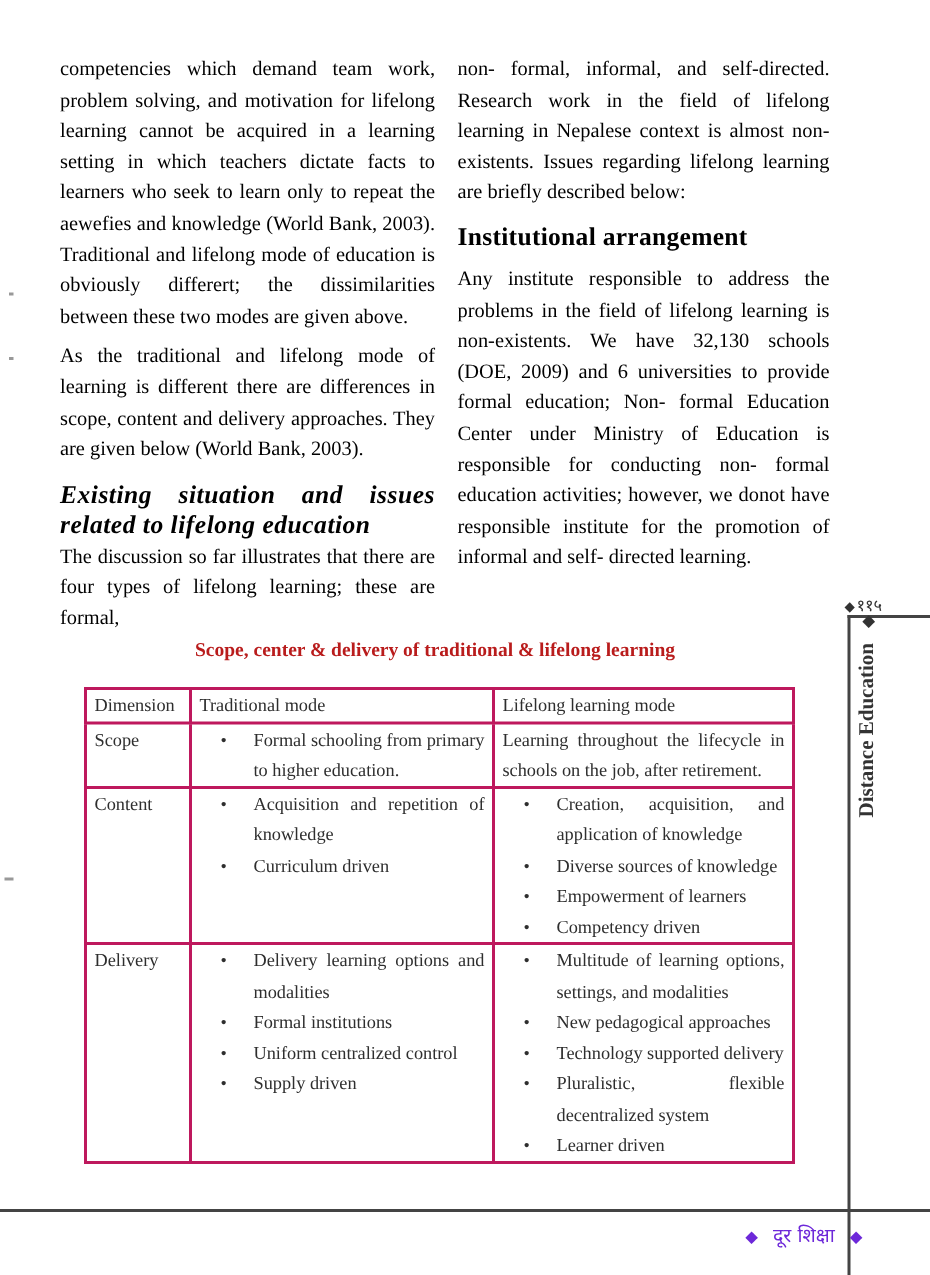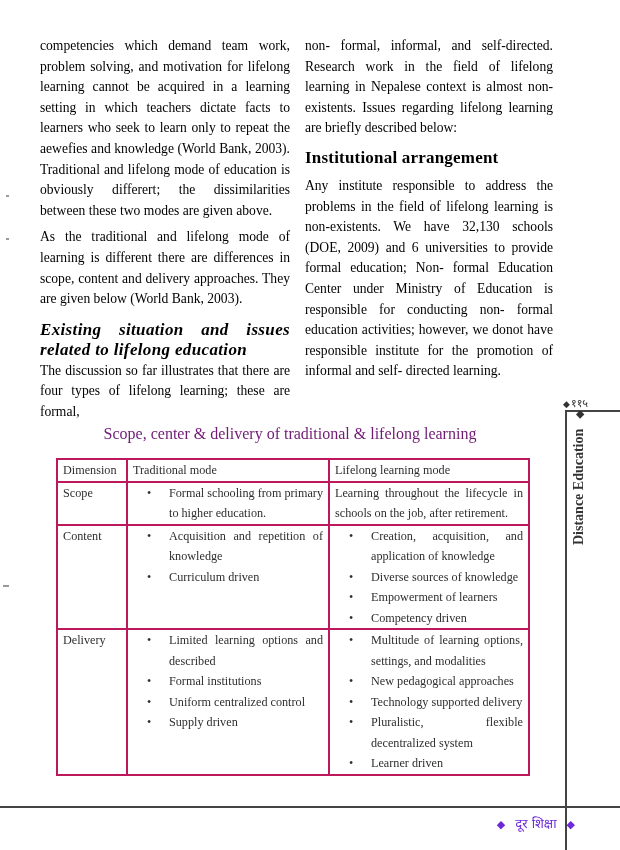--- a/index.html
+++ b/index.html
@@ -18,21 +18,21 @@
   .col p + p { margin-top:6px; }
   .col h3 {
     margin:8px 0 4px 0; font-size:17px; font-weight:bold; line-height:20px;
     letter-spacing:0.2px; text-align:justify;
   }
   .col.left h3 { margin-top:10px; margin-bottom:1px; letter-spacing:0.35px;font-style:italic; }
   .col.right h3 { margin-top:9px; margin-bottom:8px; }
 
   .caption {
     position:absolute; left:40px; width:500px; top:425px; text-align:center;
-    font-size:16px; color:#701a75;
+    font-size:13px; color:#b91c1c;font-weight:bold;
   }
   table.cmp {
     position:absolute; left:56px; top:458px; width:474px;
     border-collapse:collapse; font-size:12.2px; line-height:20.5px; color:#2e2e2e;
   }
   table.cmp td {
     border:2px solid #be185d; vertical-align:top; padding:0 5px 0 5px;
   }
   table.cmp td.dim { width:58px; }
   table.cmp td.trad { width:190px; }
@@ -118,21 +118,21 @@
         <li>Diverse sources of knowledge</li>
         <li>Empowerment of learners</li>
         <li>Competency driven</li>
       </ul>
     </td>
   </tr>
   <tr>
     <td>Delivery</td>
     <td>
       <ul>
-        <li>Limited learning options and described</li>
+        <li>Delivery learning options and modalities</li>
         <li>Formal institutions</li>
         <li>Uniform centralized control</li>
         <li>Supply driven</li>
       </ul>
     </td>
     <td>
       <ul>
         <li>Multitude of learning options, settings, and modalities</li>
         <li>New pedagogical approaches</li>
         <li>Technology supported delivery</li>

